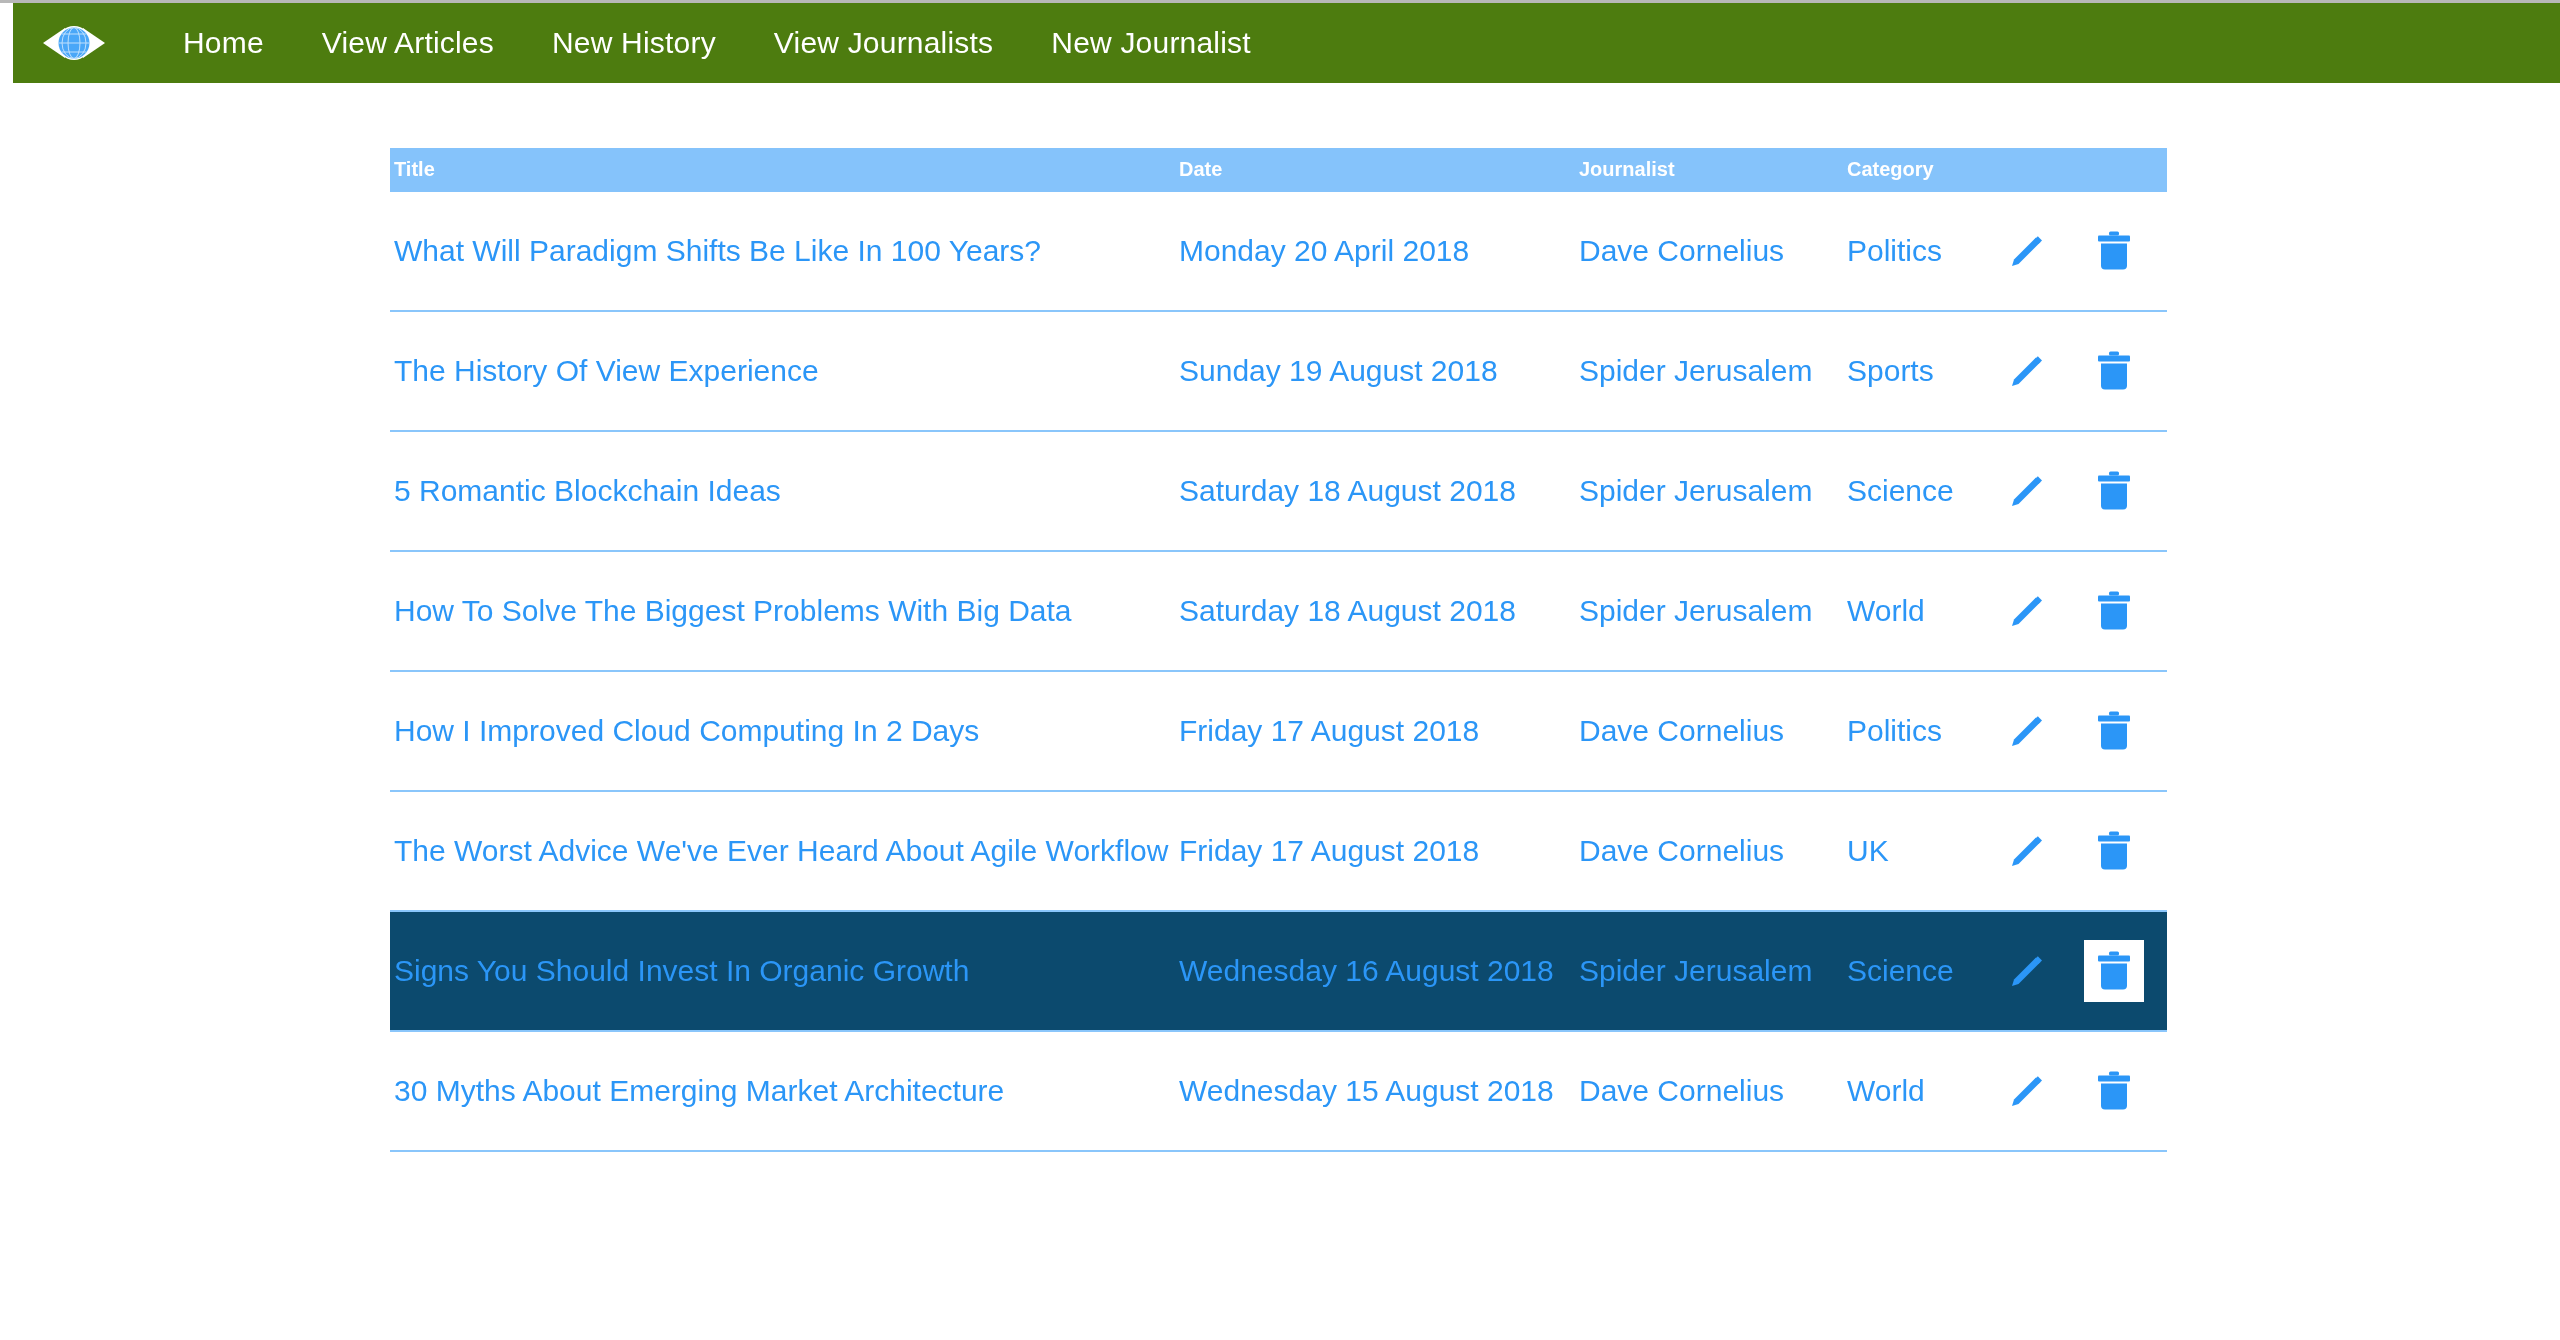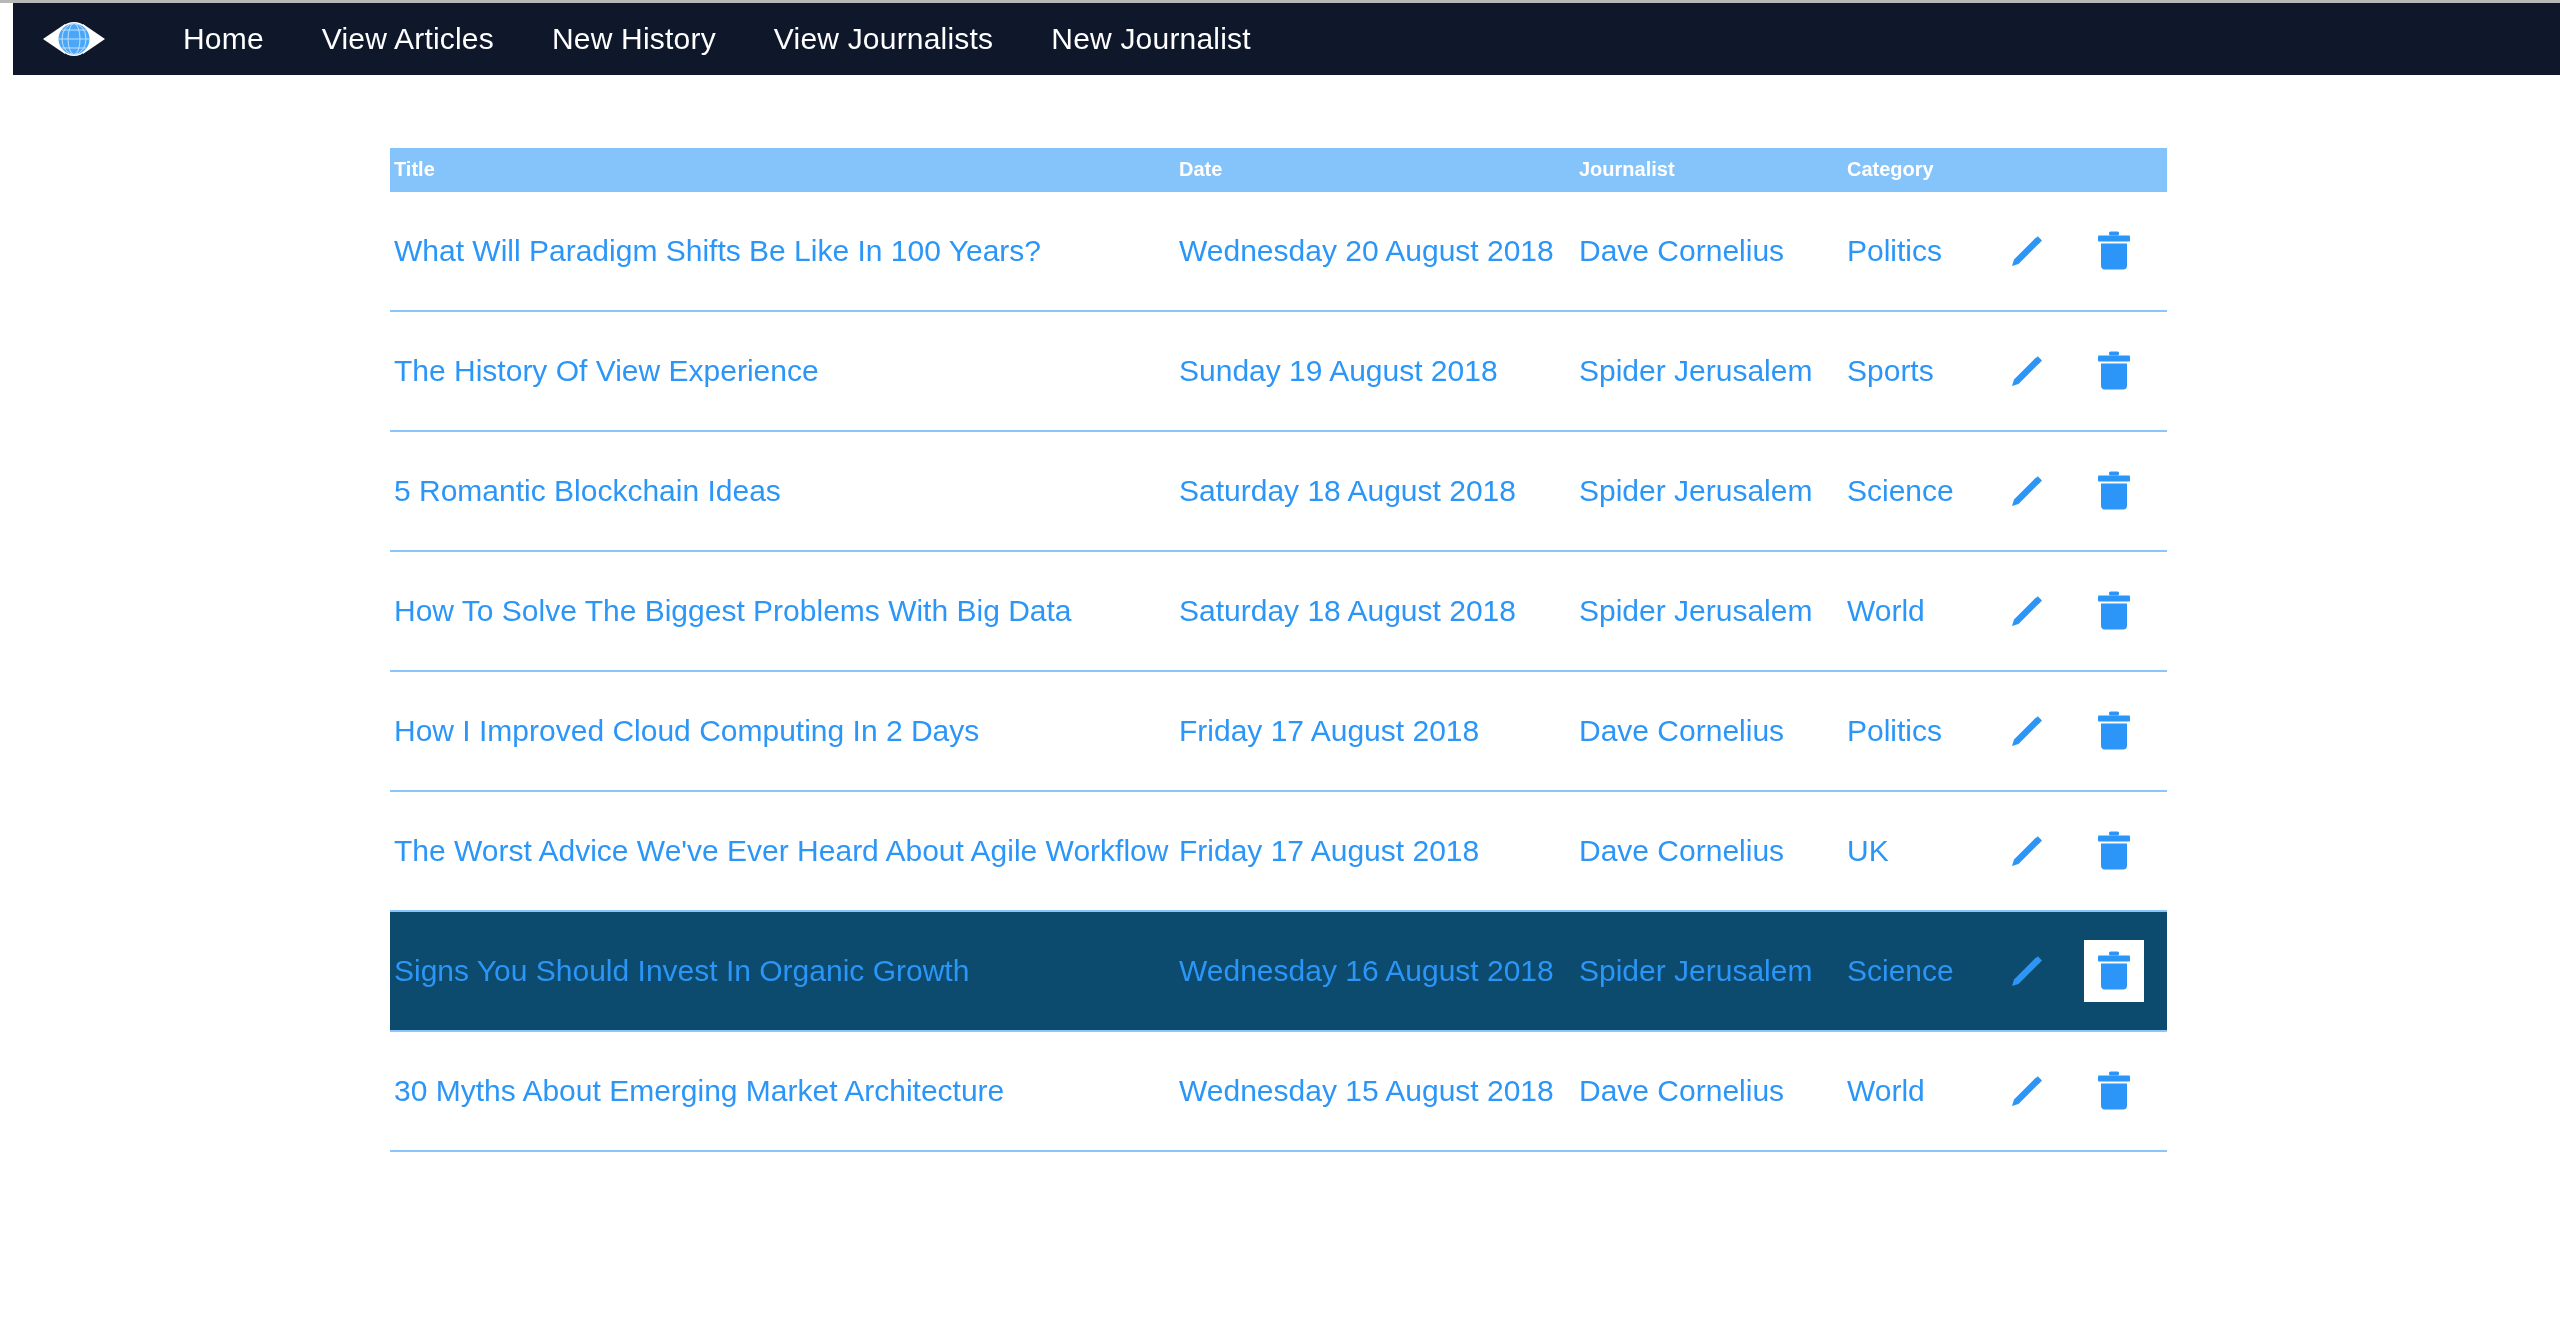--- a/index.html
+++ b/index.html
@@ -24,22 +24,22 @@
     height: 3px;
     background: #b8b8b8;
   }
 
   
   .navbar {
     position: absolute;
     top: 3px;
     left: 13px;
     width: 2547px;
-    height: 72px;
-    background: #0f172a;
+    height: 80px;
+    background: #4d7c0f;
     display: flex;
     align-items: center;
     box-sizing: border-box;
     padding-left: 27px;
   }
   .brand {
     width: 68px;
     height: 50px;
     margin-right: 46px;
     display: flex;
@@ -190,21 +190,21 @@
         <th>Date</th>
         <th>Journalist</th>
         <th>Category</th>
         <th class="blank"></th>
         <th class="blank"></th>
       </tr>
     </thead>
     <tbody id="articles-body">
         <tr>
           <td class="cell-link">What Will Paradigm Shifts Be Like In 100 Years?</td>
-          <td class="cell-link">Wednesday 20 August 2018</td>
+          <td class="cell-link">Monday 20 April 2018</td>
           <td class="cell-link">Dave Cornelius</td>
           <td class="cell-link">Politics</td>
           <td class="icon-cell edit-cell"><button class="icon-btn">
               <span>
                 <svg width="40" height="40" viewBox="0 0 40 40">
                   <polygon points="5,35 11.5,33 33.5,11 29,6.5 7,28.5" fill="#2b96f7"></polygon>
                   <polygon points="30.8,5.2 35,9.4 31.3,13.1 27.1,8.9" fill="#2b96f7"></polygon>
                 </svg>
               </span>
             </button></td>

